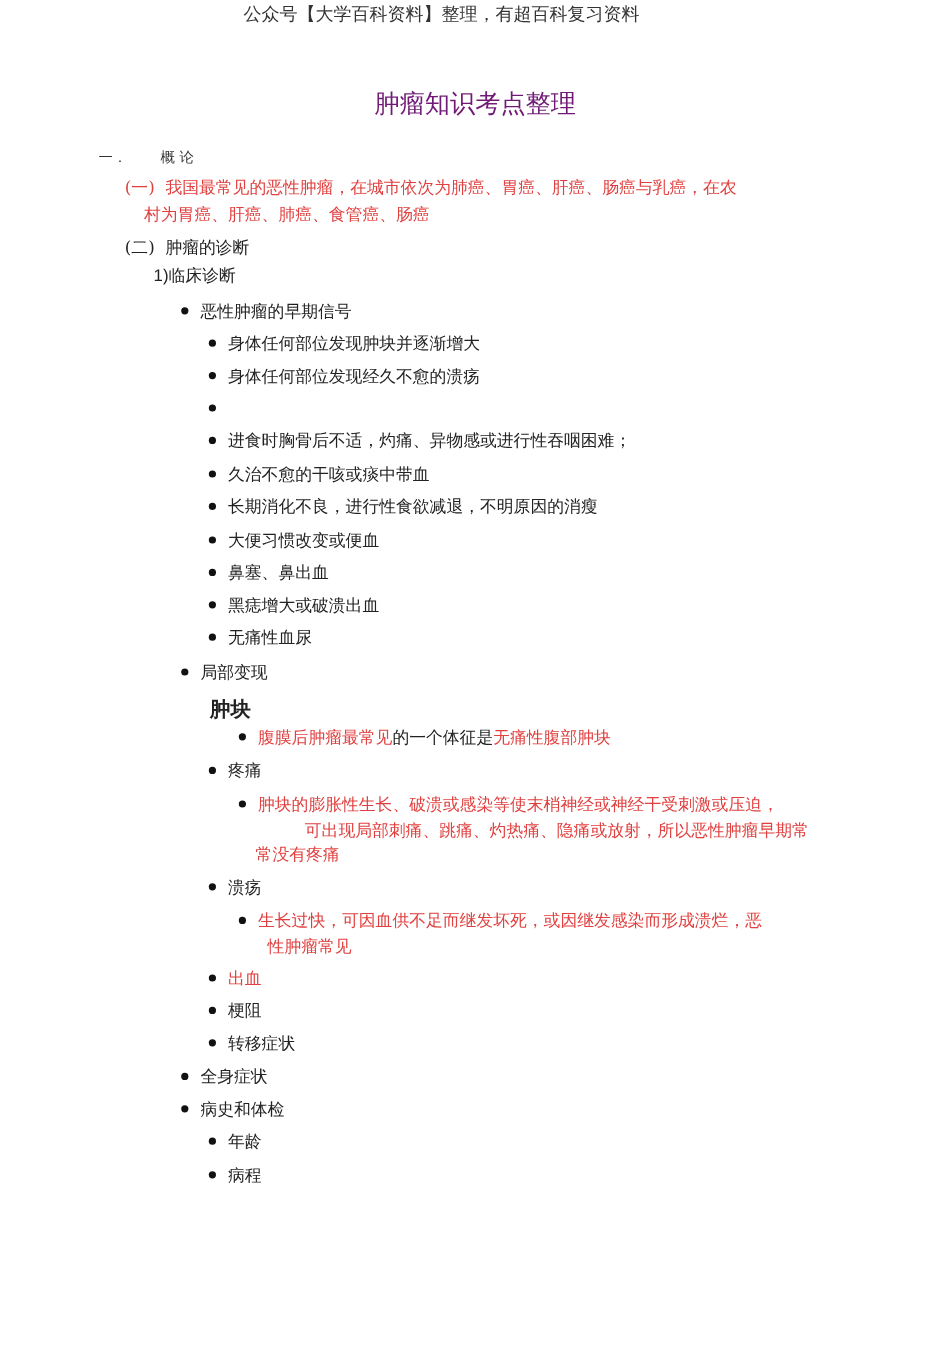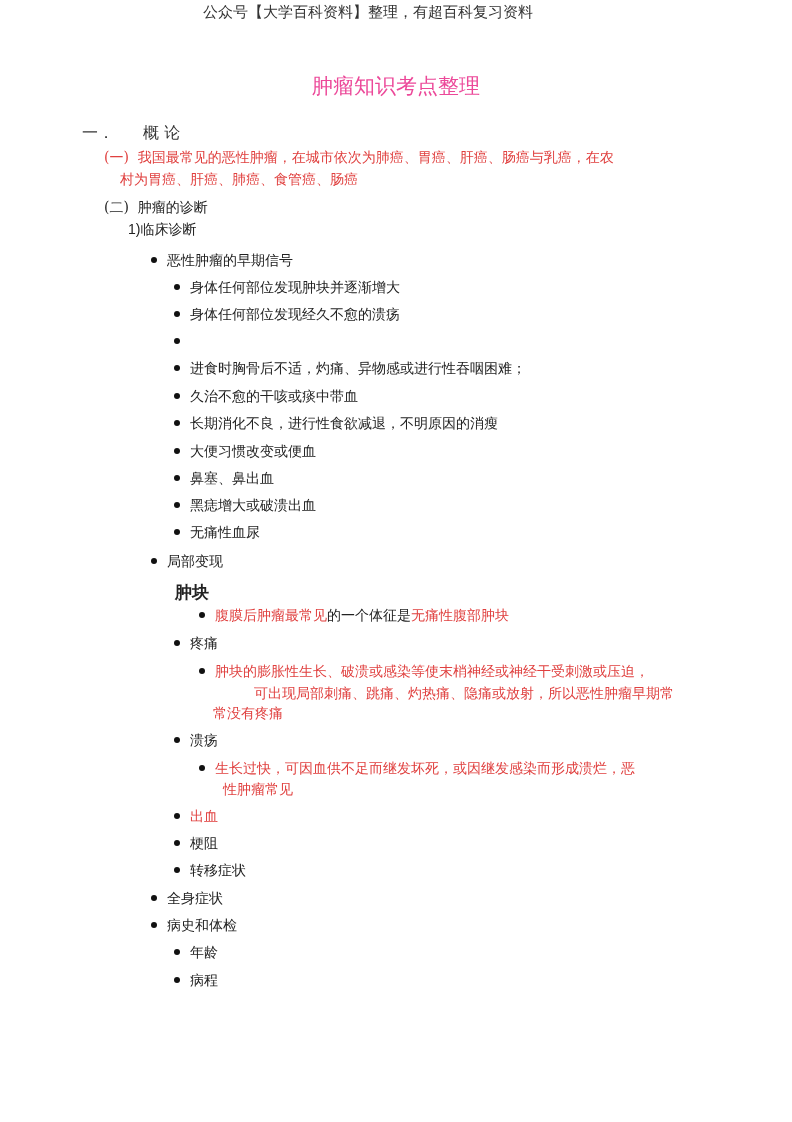--- a/index.html
+++ b/index.html
@@ -1,25 +1,25 @@
 <!DOCTYPE html>
 <html><head>
 <meta charset="utf-8">
 <style>
   html, body { margin:0; padding:0; background:#ffffff; }
   body { width:792px; height:1122px; position:relative; overflow:hidden;
          font-family:"DejaVu Serif","Liberation Serif",serif; color:#222; }
   .abs { position:absolute; white-space:nowrap; }
   .header { top:3px; left:0; width:736px; text-align:center; font-size:15px; color:#333; }
-  .title { top:72px; left:0; width:792px; text-align:center; font-size:21px; color:#ec4899; }
+  .title { top:72px; left:0; width:792px; text-align:center; font-size:21px; color:#701a75; }
   .t14 { font-size:14px; line-height:20px; }
   .red { color:#e0403f; }
   .dark { color:#222; }
   .bullet { display:inline-block; width:6px; height:6px; border-radius:50%; background:#111; margin-right:10px; vertical-align:middle; position:relative; top:-1px; }
-  .h1 { top:123px; left:82px; font-size:16px; color:#333; }
+  .h1 { top:123px; left:82px; font-size:12px; color:#333; }
   .h1 .num { margin-right:24px; }
 </style>
 </head>
 <body>
 
 <div class="abs header">公众号【大学百科资料】整理，有超百科复习资料</div>
 <div class="abs title">肿瘤知识考点整理</div>
 
 <div class="abs h1">
   <span class="num">一．</span>

